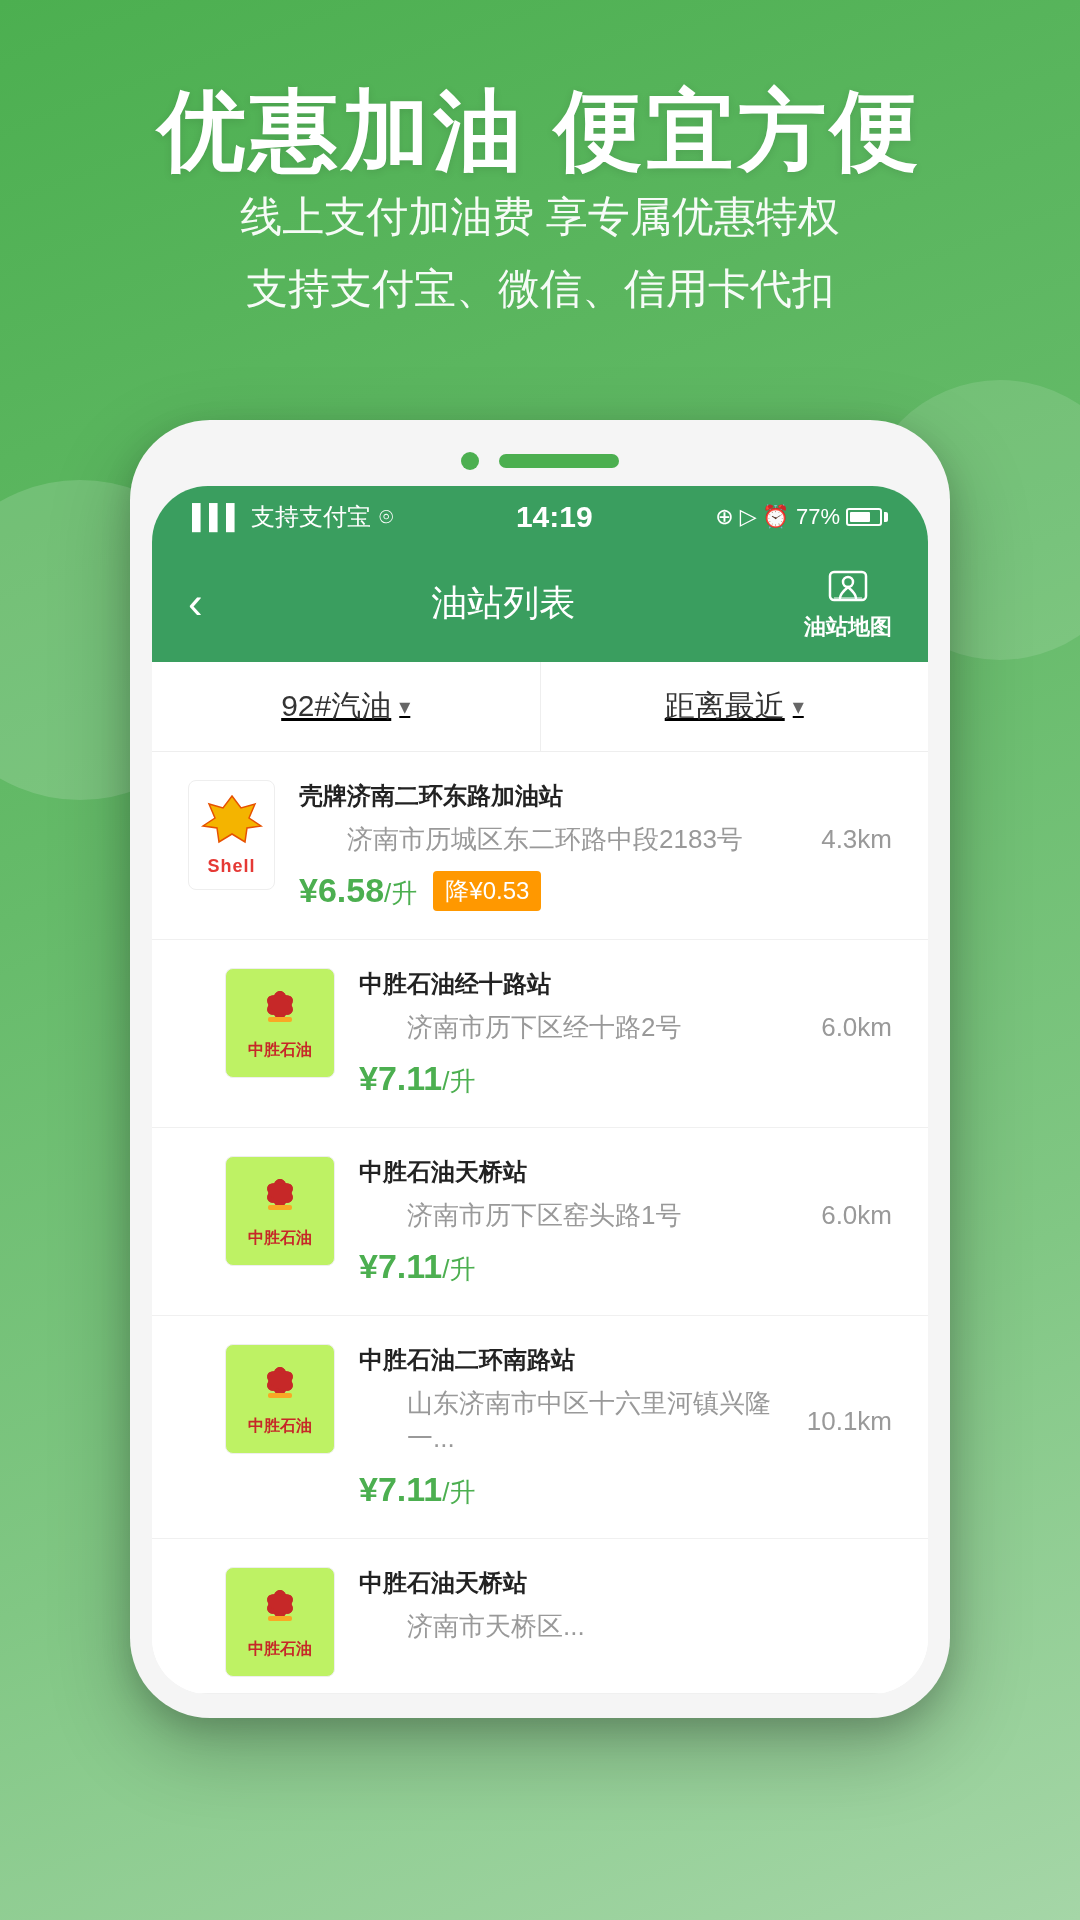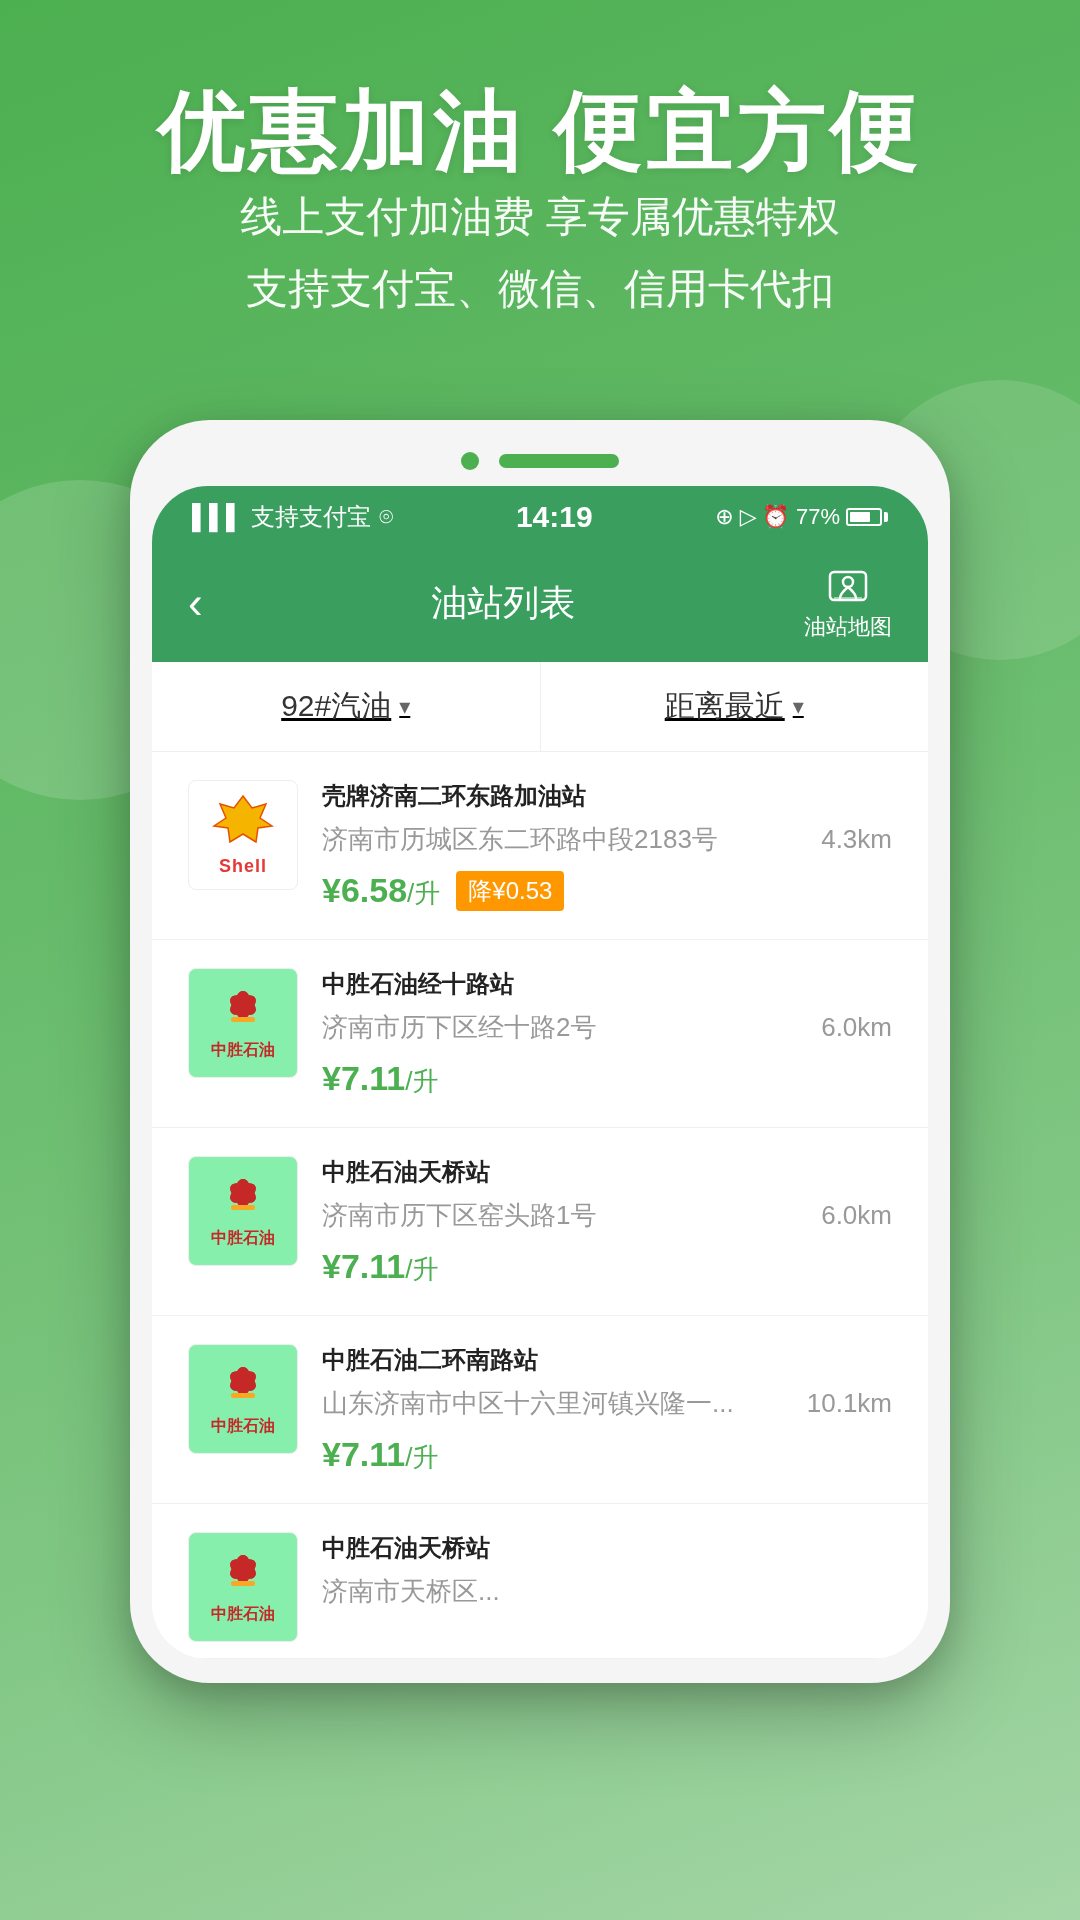--- a/index.html
+++ b/index.html
@@ -157,21 +157,21 @@
       color: white;
     }
     .map-button {
       display: flex;
       flex-direction: column;
       align-items: center;
       gap: 4px;
       color: white;
     }
     .map-icon-svg { width: 44px; height: 44px; }
-    .map-label { font-size: 22px; }
+    .map-label { font-size: 22px; font-weight: bold; }
 
     
     .filter-bar {
       display: flex;
       border-bottom: 1px solid #eeeeee;
       background: white;
       text-decoration: underline;
     }
     .filter-item {
       flex: 1;
@@ -210,20 +210,21 @@
     .station-address-row {
       display: flex;
       justify-content: space-between;
       align-items: center;
       margin-bottom: 14px;
     }
     .station-address {
       font-size: 26px;
       color: #999;
       flex: 1;
+      margin-left: 48px;
     }
     .station-distance {
       font-size: 26px;
       color: #999;
       margin-left: 16px;
       flex-shrink: 0;
     }
     .station-price-row {
       display: flex;
       gap: 16px;
@@ -244,40 +245,41 @@
       padding: 4px 12px;
       border-radius: 4px;
     }
 
     
     .shell-logo-container {
       background: white;
       border: 1px solid #eee;
       border-radius: 8px;
       padding: 8px;
-      width: 110px;
+      width: 87px;
       height: 110px;
       display: flex;
       flex-direction: column;
       align-items: center;
       justify-content: center;
     }
 
     
     .zs-logo-container {
-      background: #86efac;
+      background: #bef264;
       border: 1px solid #eee;
       border-radius: 8px;
       padding: 12px;
       width: 110px;
       height: 110px;
       display: flex;
       flex-direction: column;
       align-items: center;
       justify-content: center;
+      margin-left: 37px;
     }
   </style>
 </head>
 <body>
 
 <div class="bg-circle-left"></div>
 <div class="bg-circle-right"></div>
 
 <div class="hero-section">
   <h1 class="hero-title">优惠加油 便宜方便</h1>

